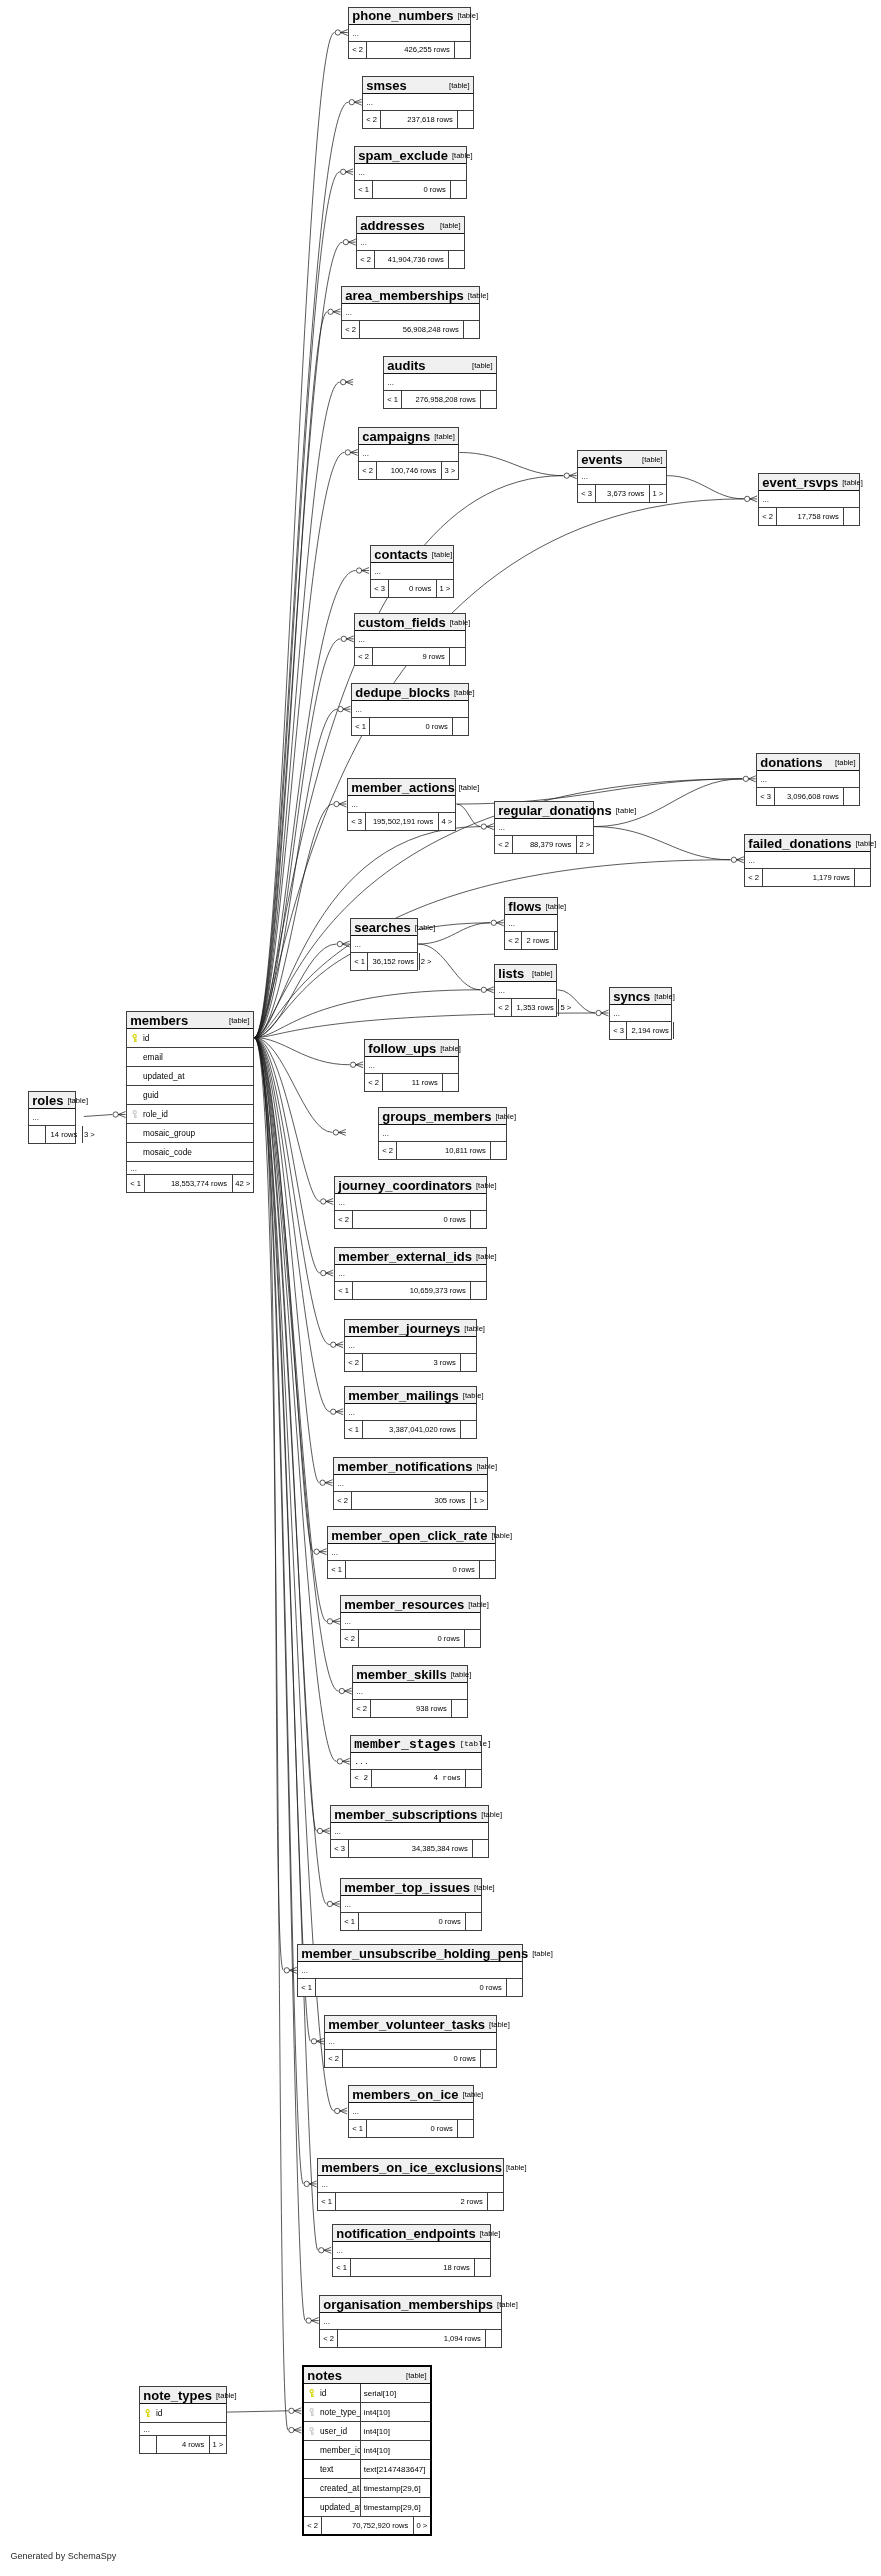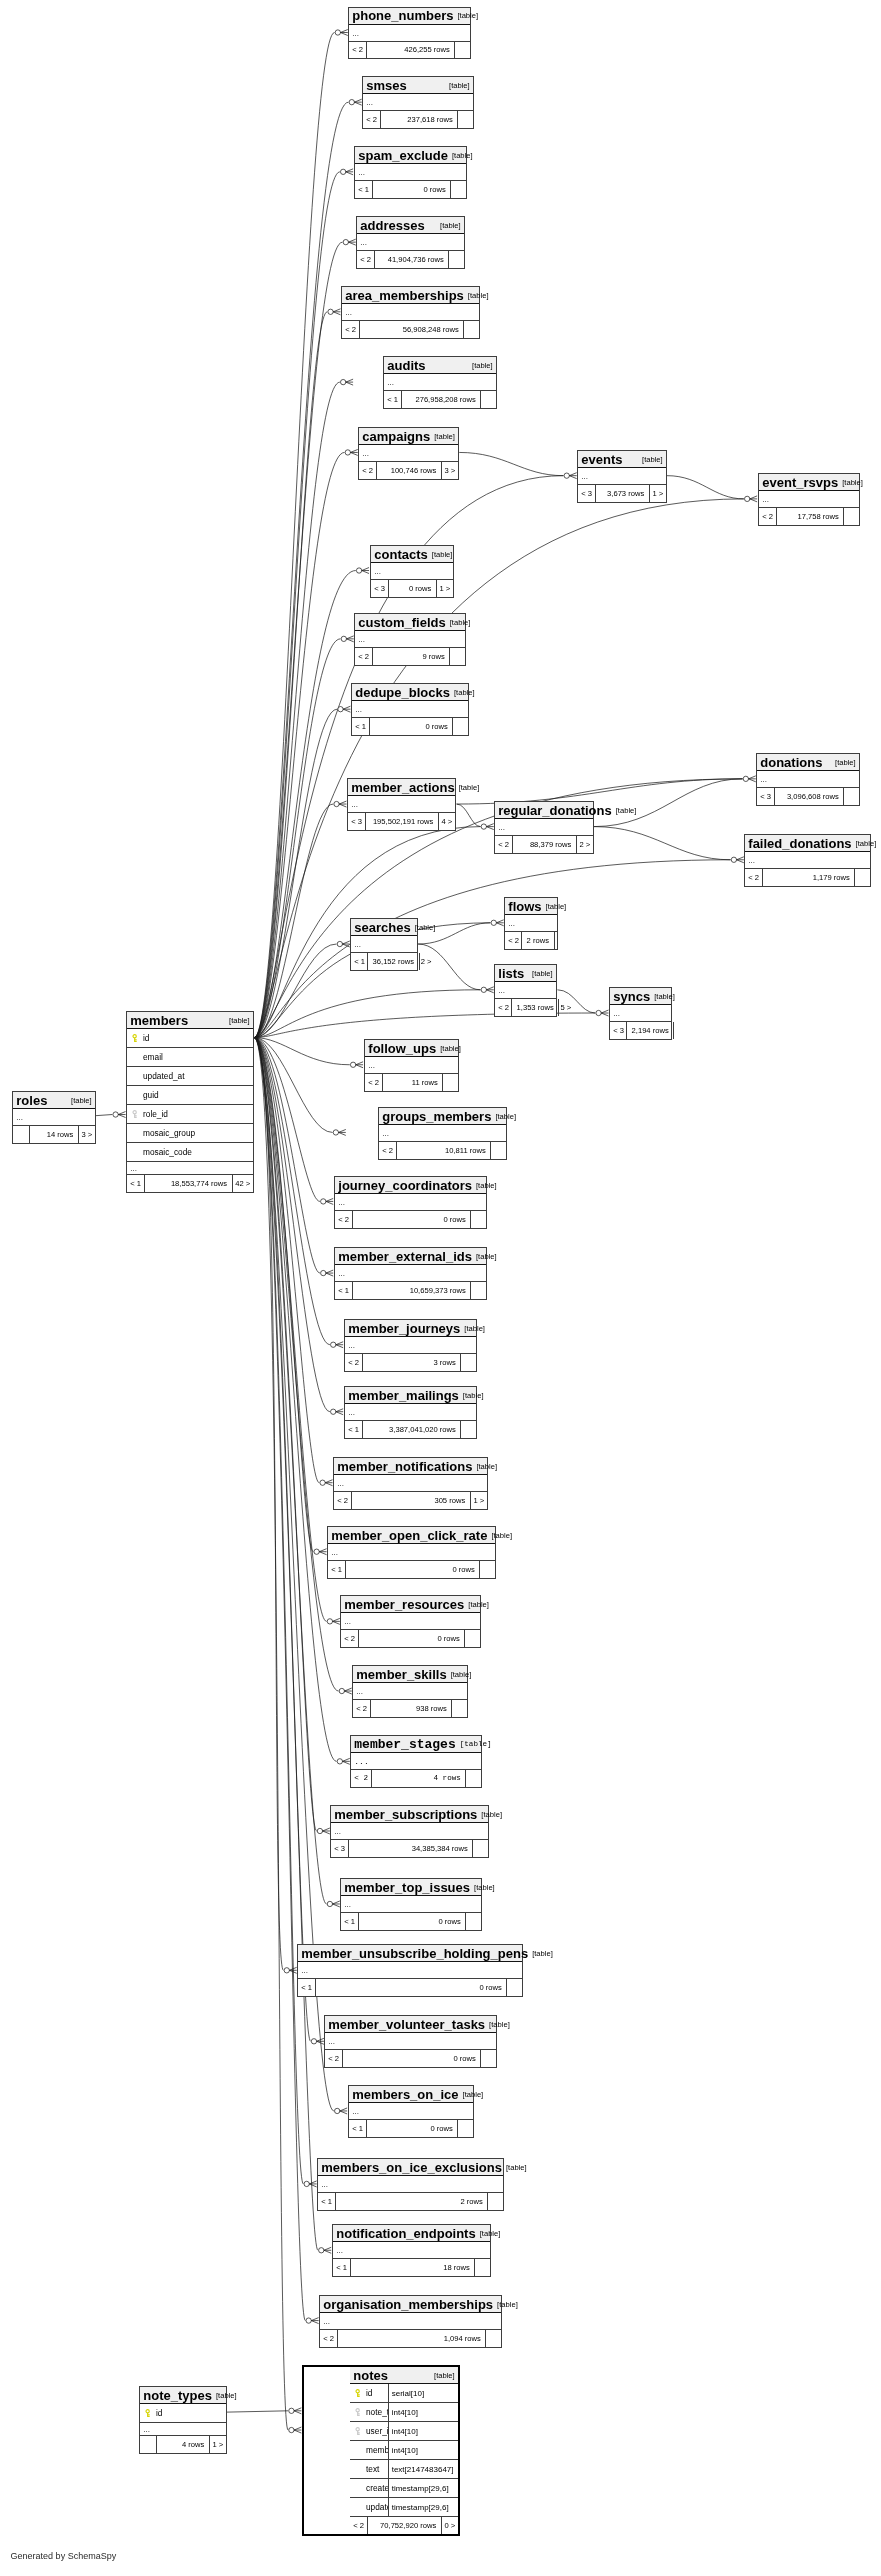--- a/index.html
+++ b/index.html
@@ -516,21 +516,21 @@
             <span class="col-name">mosaic_code</span>
           </div>
           <div class="ell-row sm">...</div>
         </div>
     <div class="tbl-footer">
       <span class="fc fc-l">&lt; 1</span>
       <span class="fc fc-m">18,553,774 rows</span>
       <span class="fc fc-r">42 &gt;</span>
     </div>
   </div>
-      <div class="tbl" style="left: 12px; top: 1091px; width: 84px;">
+      <div class="tbl" style="left: 28px; top: 1091px; width: 48px;">
     <div class="tbl-header">
       <span class="tbl-name">roles</span>
       <span class="tbl-badge">[table]</span>
     </div>
     <div class="tbl-body">
           <div class="ell-row">...</div>
         </div>
     <div class="tbl-footer">
       <span class="fc fc-l"></span>
       <span class="fc fc-m">14 rows</span>
@@ -819,21 +819,21 @@
             <span class="col-name">id</span>
           </div>
           <div class="ell-row sm">...</div>
         </div>
     <div class="tbl-footer">
       <span class="fc fc-l"></span>
       <span class="fc fc-m">4 rows</span>
       <span class="fc fc-r">1 &gt;</span>
     </div>
   </div>
-      <div class="tbl highlight" style="left: 302px; top: 2365px; width: 158px; padding-left: 46px;">
+      <div class="tbl highlight" style="left: 302px; top: 2365px; width: 130px;">
     <div class="tbl-header">
       <span class="tbl-name">notes</span>
       <span class="tbl-badge">[table]</span>
     </div>
     <div class="tbl-body">
           <div class="col-row">
             <span class="key-slot">
               <svg width="7.3" height="8.6" viewBox="0 0 11 13">
                 <circle cx="5.5" cy="3.4" r="2.5" fill="none" stroke="#d6d400" stroke-width="1.7"></circle>
                 <path d="M5.5 5.9 V12.3 M5.5 8.9 H8.6 M5.5 11.3 H8.6" stroke="#d6d400" stroke-width="1.7" fill="none"></path>

